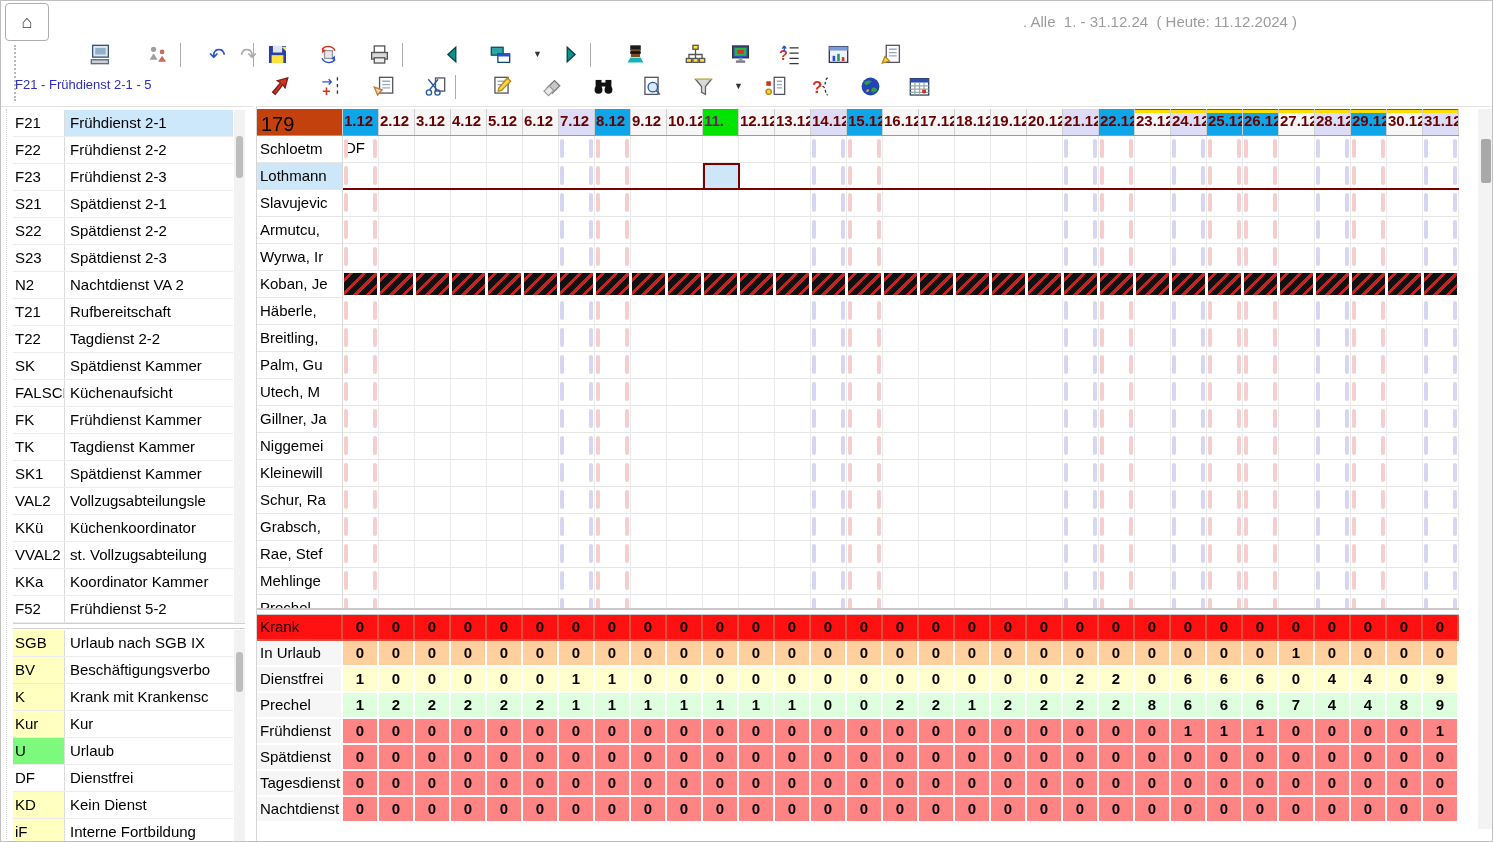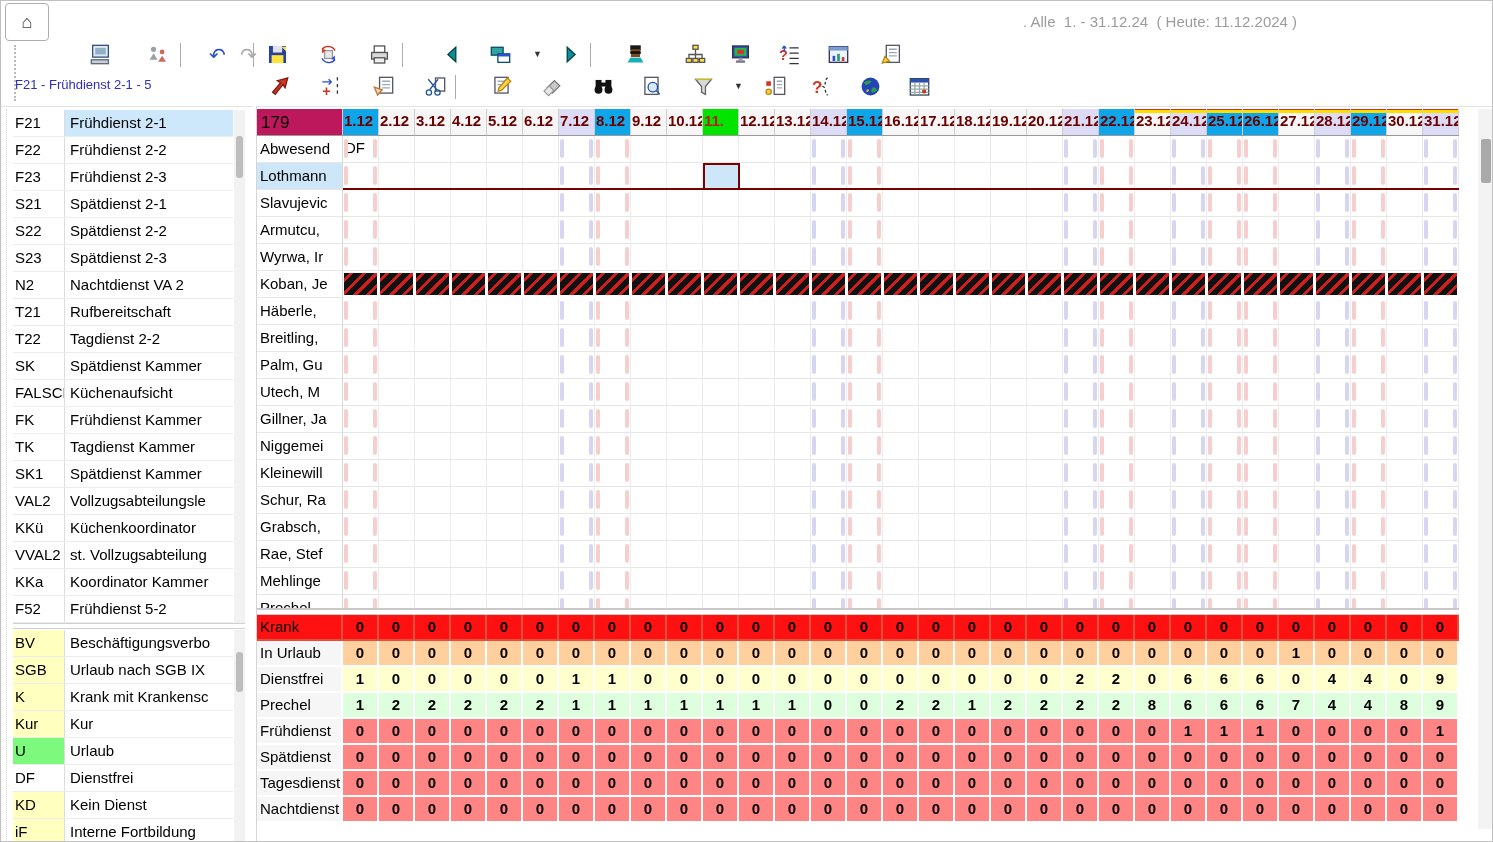--- a/index.html
+++ b/index.html
@@ -41,27 +41,27 @@
   #sb-m{left:1477px;top:108px;width:16px;height:720px;background:#f3f3f3}
   #sb-m i{left:3px;width:10px;top:30px;height:44px;background:#a9a9a9;border-radius:2px}
   
   .vsplit{position:absolute;left:252px;top:105px;width:3px;height:737px;background:#fff;border-right:1px solid #d5d5d5}
   .hsplit-side{position:absolute;left:12px;top:622px;width:232px;height:6px;background:#fff;
                border-top:1px solid #cfcfcf;border-bottom:1px solid #cfcfcf;box-sizing:border-box}
   .hsplit-main{position:absolute;left:256px;top:607px;width:1202px;height:7px;background:#fff;
                border-top:2px solid #c9c9c9;border-bottom:1px solid #c9c9c9;box-sizing:border-box}
   
   #corner{position:absolute;left:256px;top:108px;width:86px;height:27px;box-sizing:border-box;
-          border-bottom:1px solid #9a9a9a;border-right:1px solid #cfcfcf;font-size:17px;padding:4px 0 0 4px;background:#be185d}
+          border-bottom:1px solid #9a9a9a;border-right:1px solid #cfcfcf;font-size:20px;padding:4px 0 0 4px;background:#c2410c}
   #dhdr{position:absolute;left:342px;top:108px;width:1116px;height:27px;display:flex;box-sizing:border-box;
         border-bottom:1px solid #9a9a9a}
   .dh{width:36px;height:100%;box-sizing:border-box;border-right:1px solid #cfcfcf;font-size:15px;font-weight:bold;
       color:#6b0000;padding:3px 0 0 1px;overflow:hidden;white-space:nowrap;position:relative}
   .dh.wd{background:#f6f6f6}.dh.sat{background:#dcdcf6}.dh.sun{background:#0ea5e9}
-  .dh.today{background:#00e400;color:#b91c1c}
+  .dh.today{background:#00e400;color:#701a75}
   .dh.holiday::before{content:"";position:absolute;left:0;top:0;right:0;height:3px;background:#ffdf00;
                       border-top:1px solid #d03020}
   #names{position:absolute;left:256px;top:135px;width:86px;height:473px;overflow:hidden}
   .nm{height:27px;box-sizing:border-box;border-bottom:1px solid #e6e6e6;border-right:1px solid #d8d8d8;
       font-size:15px;padding:4px 0 0 3px;white-space:nowrap;overflow:hidden;background:#fff}
   .nm.sel{background:#cde7f8}
   #cells{position:absolute;left:342px;top:135px;width:1116px;height:473px;overflow:hidden}
   .row{display:flex;height:27px}
   .dc{width:36px;height:27px;box-sizing:border-box;border-right:1px solid #ececec;border-bottom:1px solid #e6e6e6;
       position:relative;font-size:15px;padding:3px 0 0 2px;overflow:hidden;background:#fff}
@@ -393,26 +393,26 @@
         <div class="code">F52</div>
         <div class="lbl">Frühdienst 5-2</div>
       </div>
     </div>
   <div class="vsb" id="sb-f">
       <i></i>
     </div>
   <div class="hsplit-side"></div>
   <div class="sidelist" id="legend">
       <div class="srow">
+        <div class="code" style="background: rgb(255, 255, 192);">SGB</div>
+        <div class="lbl">Urlaub nach SGB IX</div>
+      </div>
+      <div class="srow">
         <div class="code" style="background: rgb(255, 255, 192);">BV</div>
         <div class="lbl">Beschäftigungsverbo</div>
-      </div>
-      <div class="srow">
-        <div class="code" style="background: rgb(255, 255, 192);">SGB</div>
-        <div class="lbl">Urlaub nach SGB IX</div>
       </div>
       <div class="srow">
         <div class="code" style="background: rgb(255, 255, 192);">K</div>
         <div class="lbl">Krank mit Krankensc</div>
       </div>
       <div class="srow">
         <div class="code" style="background: rgb(255, 255, 192);">Kur</div>
         <div class="lbl">Kur</div>
       </div>
       <div class="srow">
@@ -465,21 +465,21 @@
       <div class="dh sat holiday">24.12</div>
       <div class="dh sun holiday">25.12</div>
       <div class="dh sun holiday">26.12</div>
       <div class="dh wd holiday">27.12</div>
       <div class="dh sat holiday">28.12</div>
       <div class="dh sun holiday">29.12</div>
       <div class="dh wd holiday">30.12</div>
       <div class="dh sat holiday">31.12</div>
     </div>
   <div id="names">
-      <div class="nm">Abwesend</div>
+      <div class="nm">Schloetm</div>
       <div class="nm sel">Lothmann</div>
       <div class="nm">Slavujevic</div>
       <div class="nm">Armutcu,</div>
       <div class="nm">Wyrwa, Ir</div>
       <div class="nm">Koban, Je</div>
       <div class="nm">Häberle,</div>
       <div class="nm">Breitling,</div>
       <div class="nm">Palm, Gu</div>
       <div class="nm">Utech, M</div>
       <div class="nm">Gillner, Ja</div>

